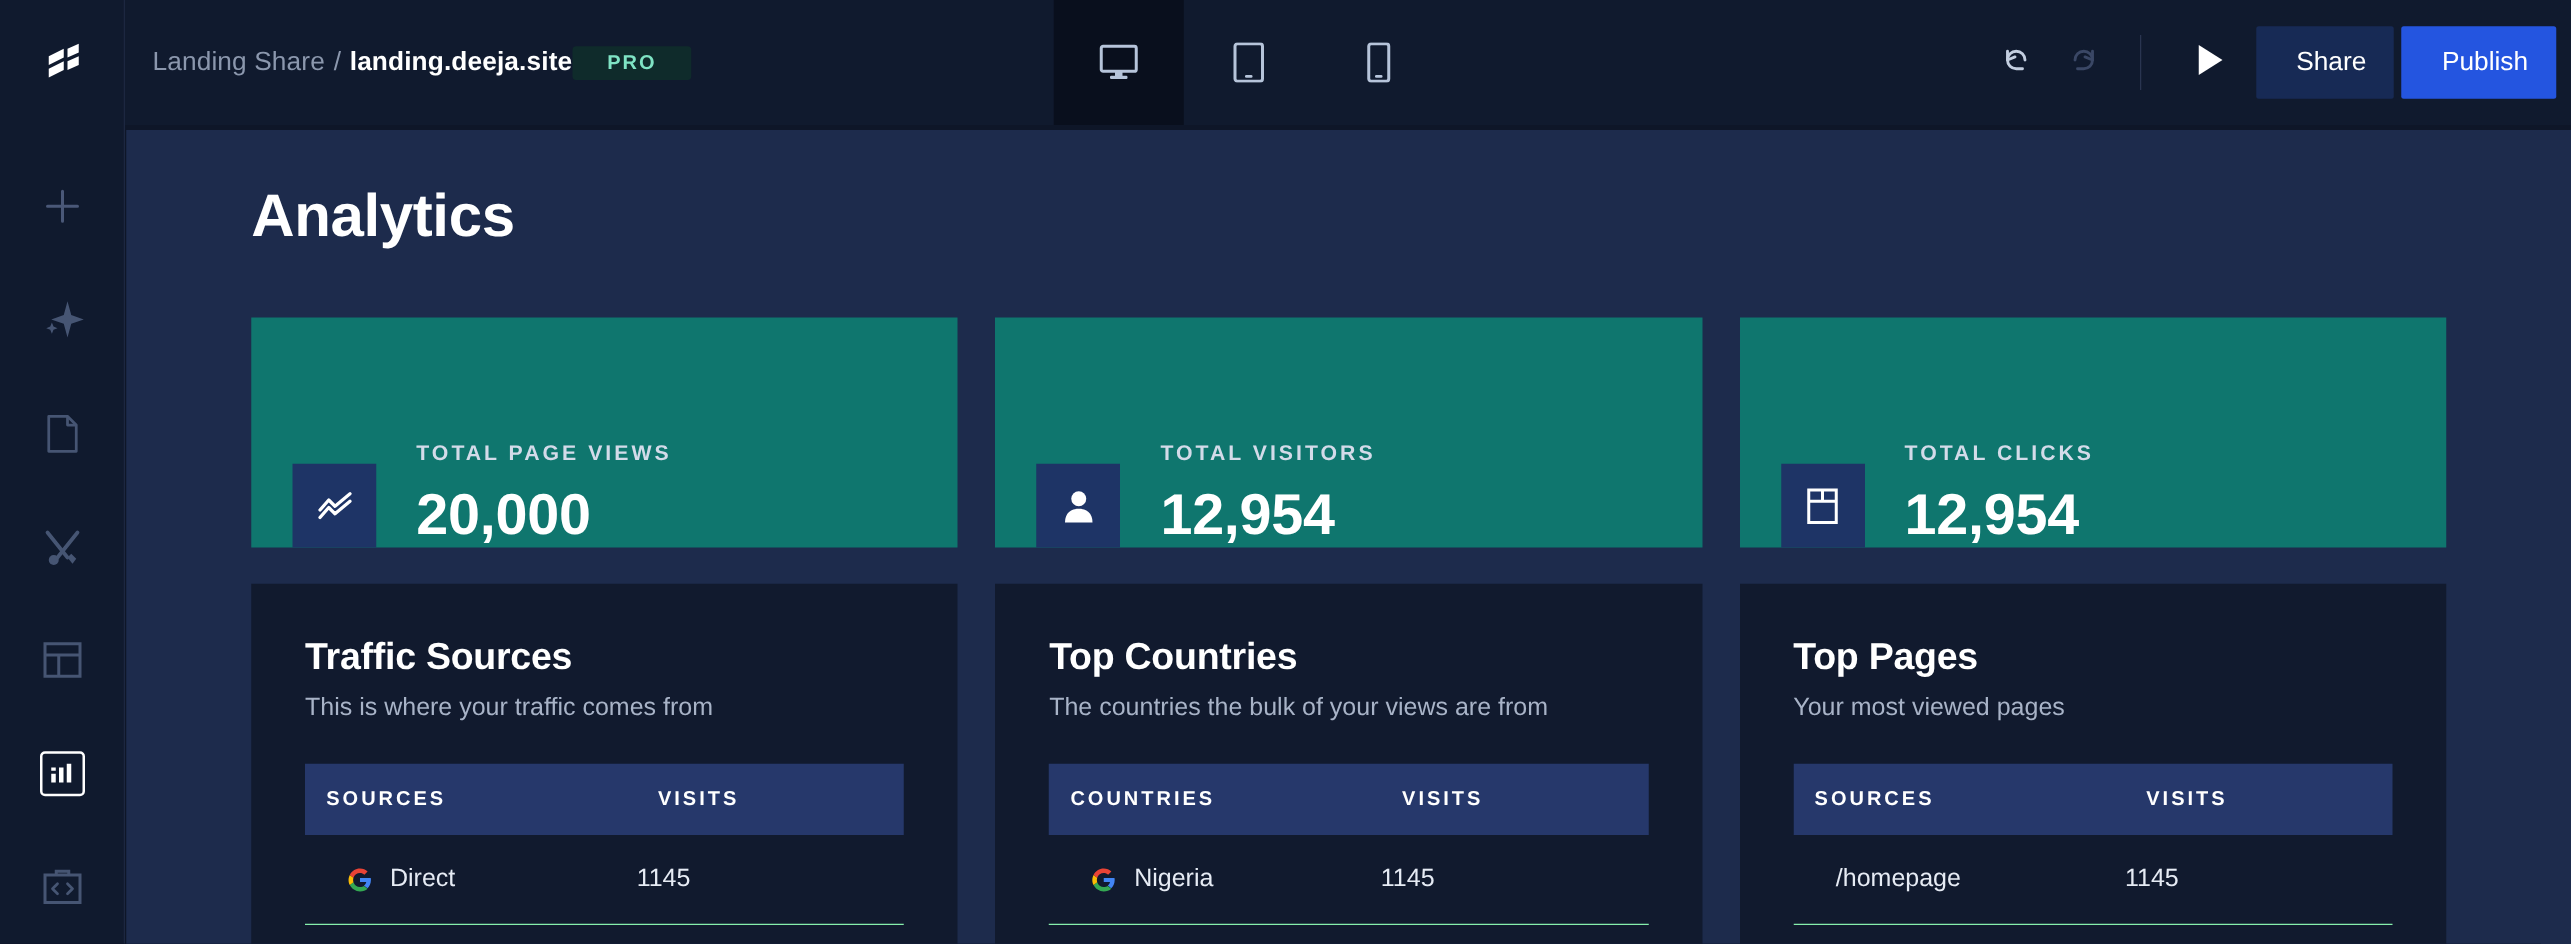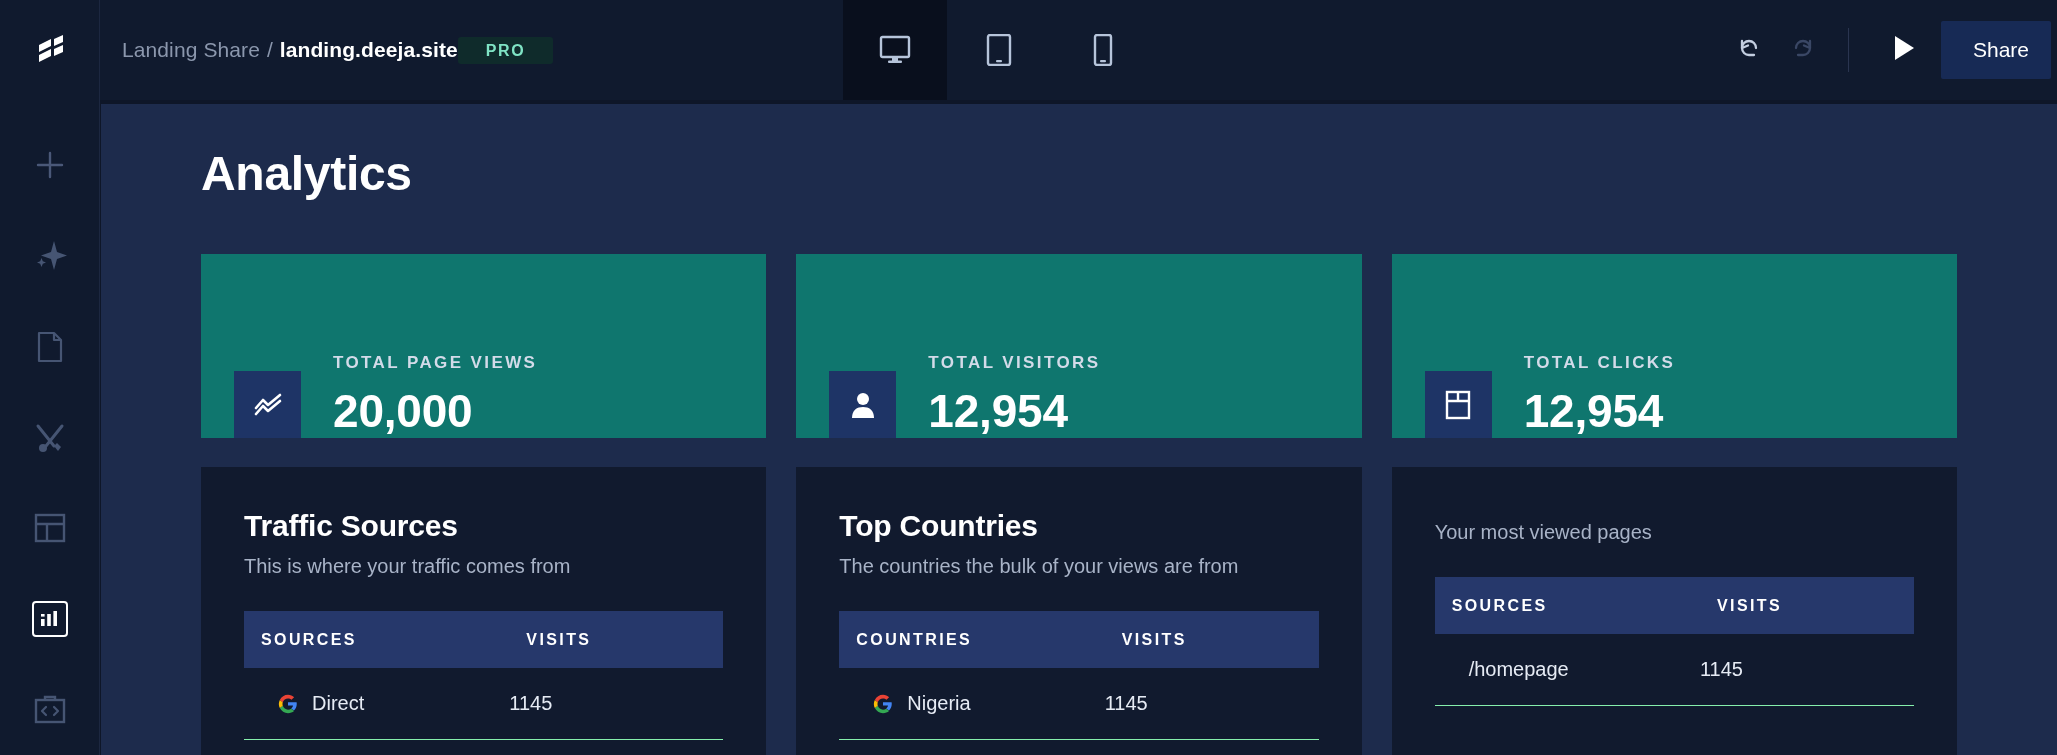--- a/index.html
+++ b/index.html
@@ -253,20 +253,21 @@
 
       <div class="play-btn">
         <span>
           <svg width="24" height="28" viewBox="0 0 24 28">
             <path d="M3 2 L22 14 L3 26 Z" fill="#ffffff"></path>
           </svg>
         </span>
       </div>
 
       <div class="btn btn-share">Share</div>
+      <div class="btn btn-publish">Publish</div>
     </div>
   </div>
 
   <div class="rail">
 
     <div class="rail-item">
       <span>
         <svg width="32" height="32" viewBox="0 0 32 32">
           <path d="M16 4 L16 28 M4 16 L28 16" stroke="#4a5878" stroke-width="2.4" stroke-linecap="round"></path>
         </svg>
@@ -425,20 +426,21 @@
                 </svg>
               </span>
               <span>Nigeria</span>
             </div>
             <div class="td col-b">1145</div>
           </div>
         </div>
       </div>
 
       <div class="panel">
+        <div class="panel-title">Top Pages</div>
         <div class="panel-sub">Your most viewed pages</div>
         <div class="table">
           <div class="thead">
             <div class="th col-a">SOURCES</div>
             <div class="th col-b">VISITS</div>
           </div>
           <div class="trow">
             <div class="td col-a">
               <span>/homepage</span>
             </div>

